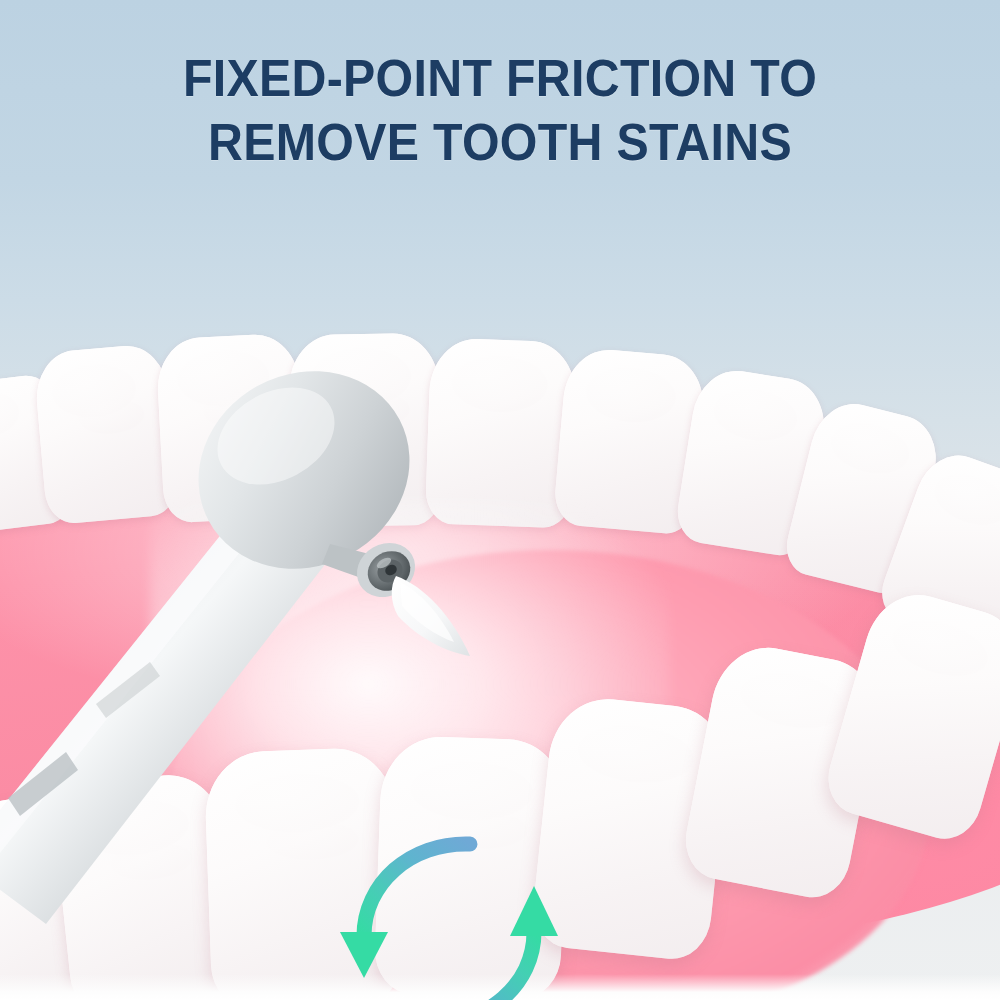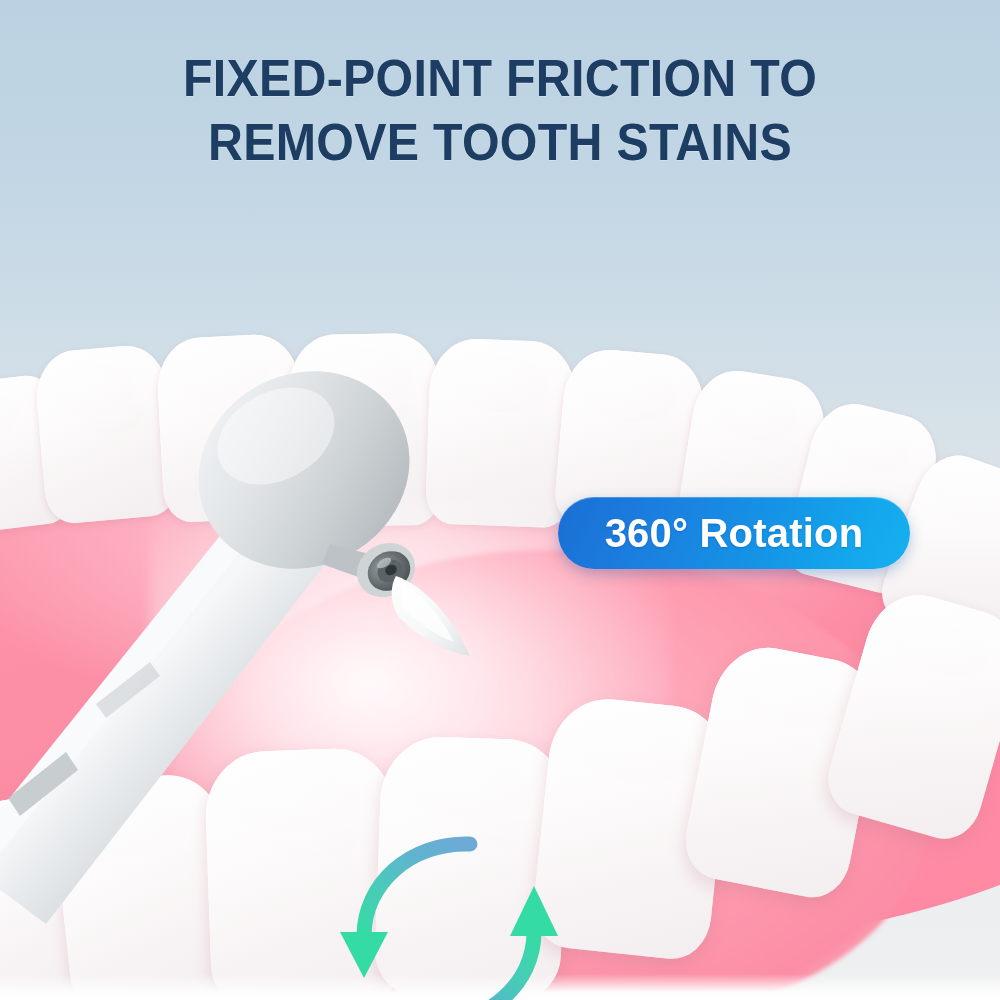--- a/index.html
+++ b/index.html
@@ -205,17 +205,14 @@
       <path d="M 132 16 C 72 14 26 56 26 108" fill="none" stroke="url(#arcL)" stroke-width="15" stroke-linecap="round"></path>
 
       <path d="M 2 104 L 50 104 L 26 150 Z" fill="#35dba4"></path>
 
       <path d="M 86 196 C 150 198 196 156 196 104" fill="none" stroke="url(#arcR)" stroke-width="15" stroke-linecap="round"></path>
 
       <path d="M 172 108 L 220 108 L 196 58 Z" fill="#35dba4"></path>
     </svg>
   </div>
 
-  <div class="badge">
-    <span class="badge-label">360° Rotation</span>
-  </div>
 
 </div>
 
 </body></html>

